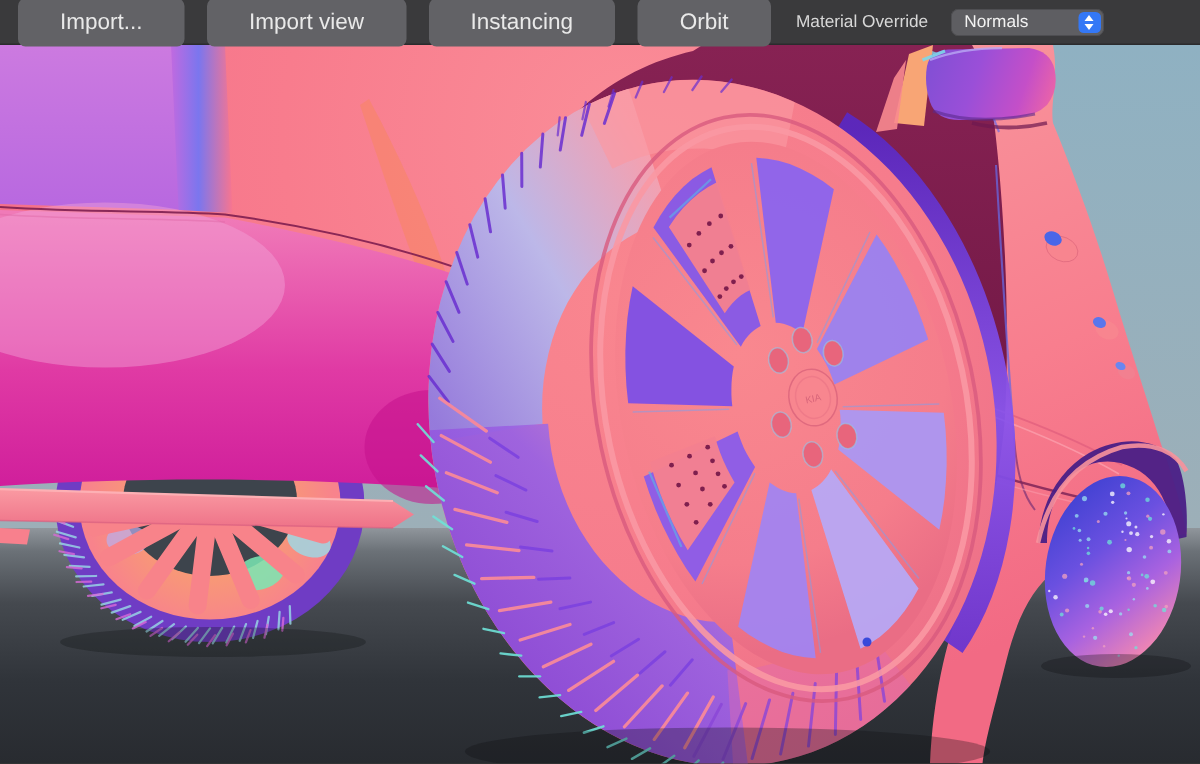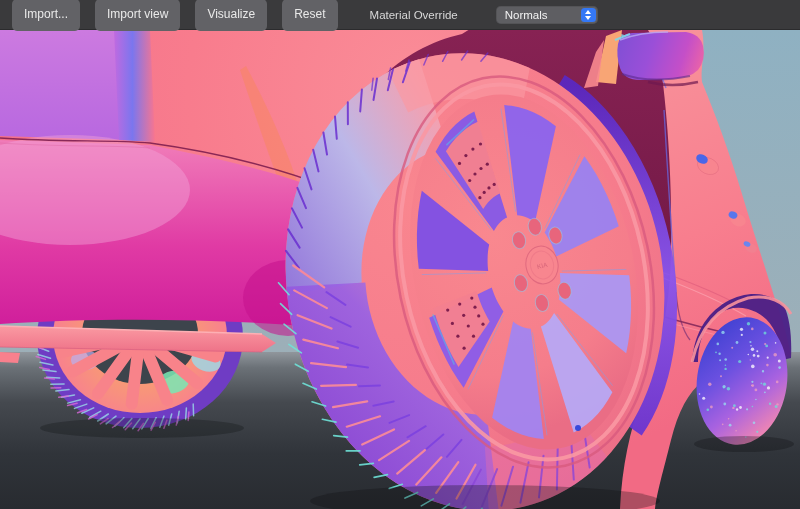--- a/index.html
+++ b/index.html
@@ -2,44 +2,44 @@
 <html style="--toolbar-bg: #3a3a3c; --button-bg: #626266; --button-text: #e9e9e9; --label-text: #d8d8d8; --select-bg: #5e5e62; --select-text: #f2f2f2; --select-accent: #3478f6; --sky-top: #8fb1c2; --sky-horizon: #a3aeb3; --ground-light: #90969c; --ground-dark: #282b30; --body-salmon: #f87c8d; --body-violet: #c473dc; --body-blue: #7b76ee; --body-magenta: #df2fa2; --rocker-pink: #f998a0; --arch-maroon: #741b49; --tire-salmon: #f8828f; --tire-lavender: #b7bcf0; --tire-purple: #8a48d8; --tread-purple: #6a2fd0; --tread-salmon: #f8899a; --tread-cyan: #6fe2d8; --rim-salmon: #f9868f; --rim-gap-violet: #8b64ee; --barrel-purple: #7a45d8; --rotor-dot: #7e1f4e; --lug-blue: #8ecdf0; --mirror-violet: #8a55d8; --mirror-magenta: #e84fb0; --frontwheel-blue: #3a3fd0; --frontwheel-pink: #ee85b4; --rear-rim-orange: #f8a36c; --rear-green: #7ae8b4; --rear-cyan: #9adbe8;"><head>
 <meta charset="utf-8">
 <style>
   html,body{margin:0;padding:0;background:#222;}
   .app{position:relative;width:800px;height:509px;overflow:hidden;font-family:"Liberation Sans",sans-serif;
        -webkit-font-smoothing:antialiased;}
   
   .toolbar{position:absolute;top:0;left:0;width:800px;height:30px;background:var(--toolbar-bg);
            border-bottom:1px solid #2b2b2d;display:flex;align-items:center;gap:15px;padding:0 12px;box-sizing:border-box;z-index:5;}
   .tb-btn{background:var(--button-bg);color:var(--button-text);border:none;border-radius:5px;
-          font-size:12px;line-height:17px;height:32px;padding:0 12px;font-family:inherit;cursor:default;white-space:nowrap;}
-  .tb-label{color:var(--label-text);font-size:11.5px;margin-left:17px;white-space:nowrap;}
+          font-size:15px;line-height:17px;height:32px;padding:0 28px;font-family:inherit;cursor:default;white-space:nowrap;}
+  .tb-label{color:var(--label-text);font-size:11.5px;margin-left:2px;white-space:nowrap;}
   .tb-select{position:relative;width:102px;height:18px;background:var(--select-bg);border-radius:5px;
-             display:flex;align-items:center;box-shadow:0 0 0 0.5px #4a4a4d inset;margin-left:23px;}
+             display:flex;align-items:center;box-shadow:0 0 0 0.5px #4a4a4d inset;}
   .tb-select .val{color:var(--select-text);font-size:11.5px;padding-left:9px;flex:1;}
   .stepper{position:absolute;right:2px;top:2px;bottom:2px;width:15px;background:var(--select-accent);
            border-radius:3.5px;display:flex;flex-direction:column;align-items:center;justify-content:center;gap:2px;}
   .stepper i{display:block;width:0;height:0;border-left:3.5px solid transparent;border-right:3.5px solid transparent;}
   .stepper i.up{border-bottom:4px solid #fff;}
   .stepper i.dn{border-top:4px solid #fff;}
   
   .viewport{position:absolute;top:30px;left:0;width:800px;height:479px;overflow:hidden;}
   svg{display:block;}
 </style>
 </head>
 <body>
 
 <div class="app">
 
   <div class="toolbar">
     <button class="tb-btn">Import...</button>
     <button class="tb-btn">Import view</button>
-    <button class="tb-btn">Visualize</button>
-    <button class="tb-btn">Reset</button>
+    <button class="tb-btn">Instancing</button>
+    <button class="tb-btn">Orbit</button>
     <span class="tb-label">Material Override</span>
     <div class="tb-select">
       <span class="val">Normals</span>
       <span class="stepper">
           <i class="up"></i>
           <i class="dn"></i>
         </span>
     </div>
   </div>
 

